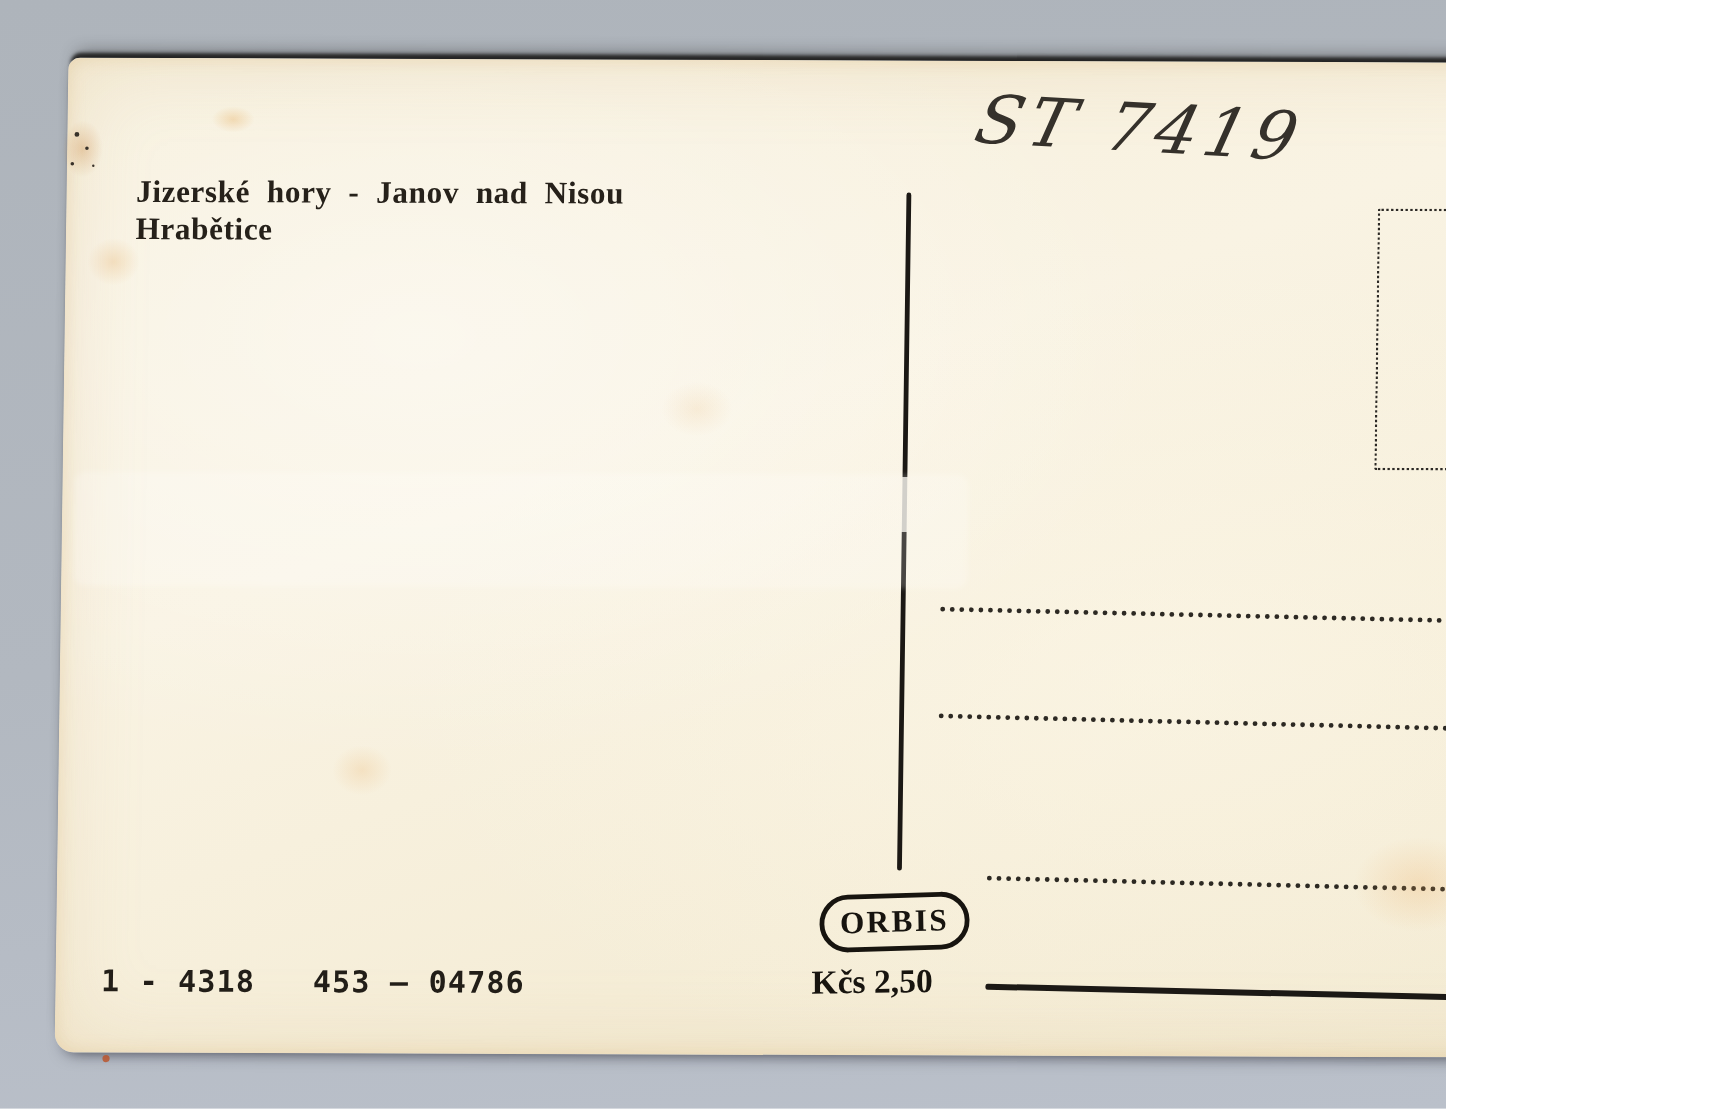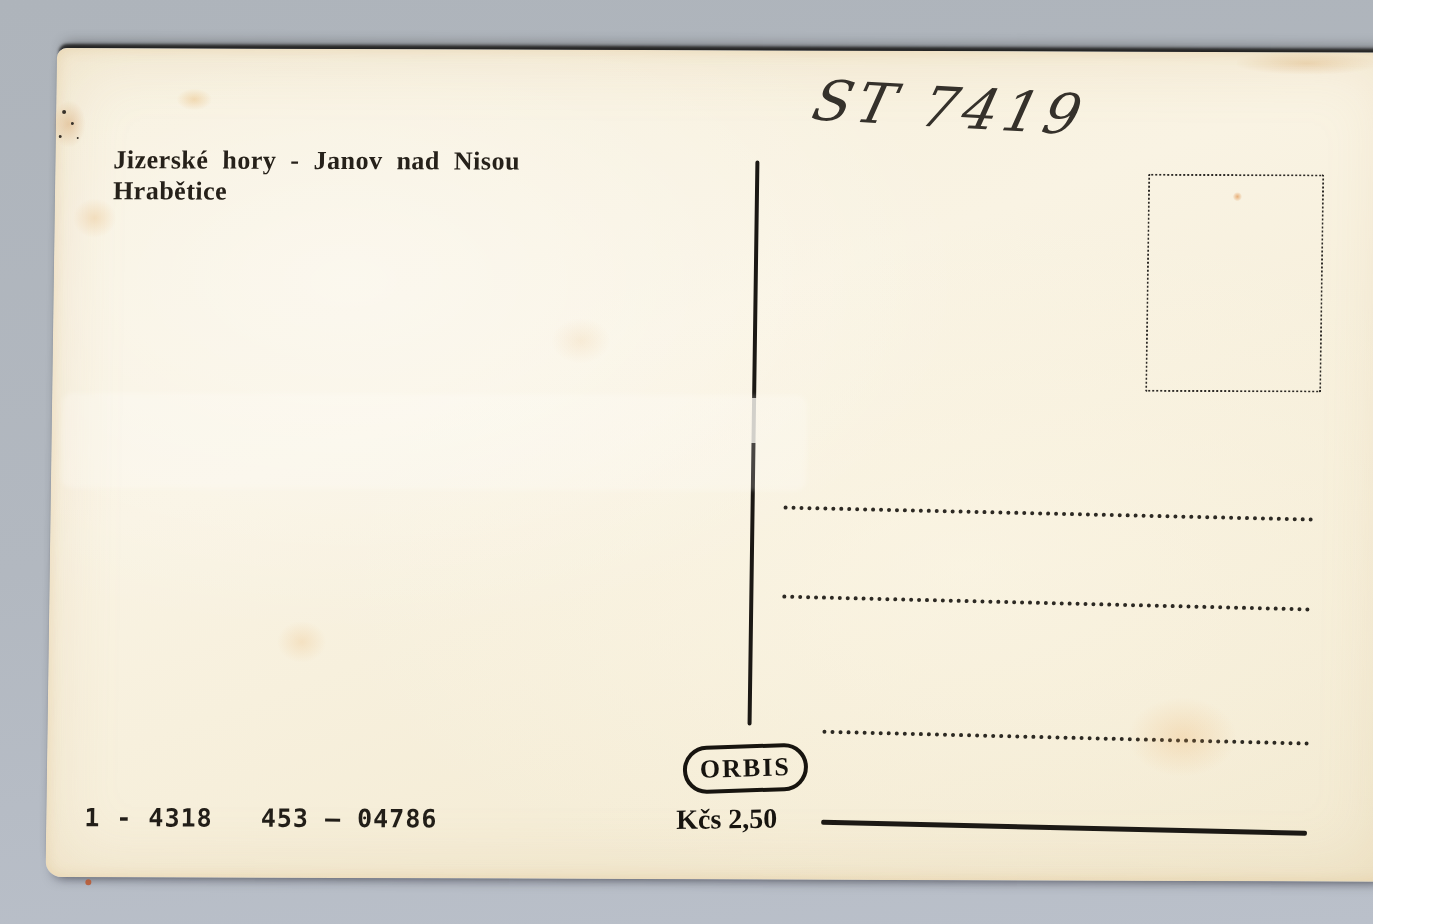--- a/index.html
+++ b/index.html
@@ -1,18 +1,18 @@
 <!DOCTYPE html>
 <html><head>
 <meta charset="utf-8">
 <style>
   html,body{margin:0;padding:0;}
   .scene{
     position:relative;
-    width:1373px;height:924px;
+    width:1205px;height:924px;
     overflow:hidden;
     background:linear-gradient(175deg,#aeb4bb 0%, #b2b8c0 55%, #bac0ca 100%);
     font-family:"Liberation Serif", serif;
   }
   .postcard{
     position:absolute;left:57px;top:48px;width:1343px;height:829px;
     transform:skewX(-0.8deg) skewY(0.2deg);
     transform-origin:0 0;
     border-radius:10px 8px 10px 16px;
     background:

